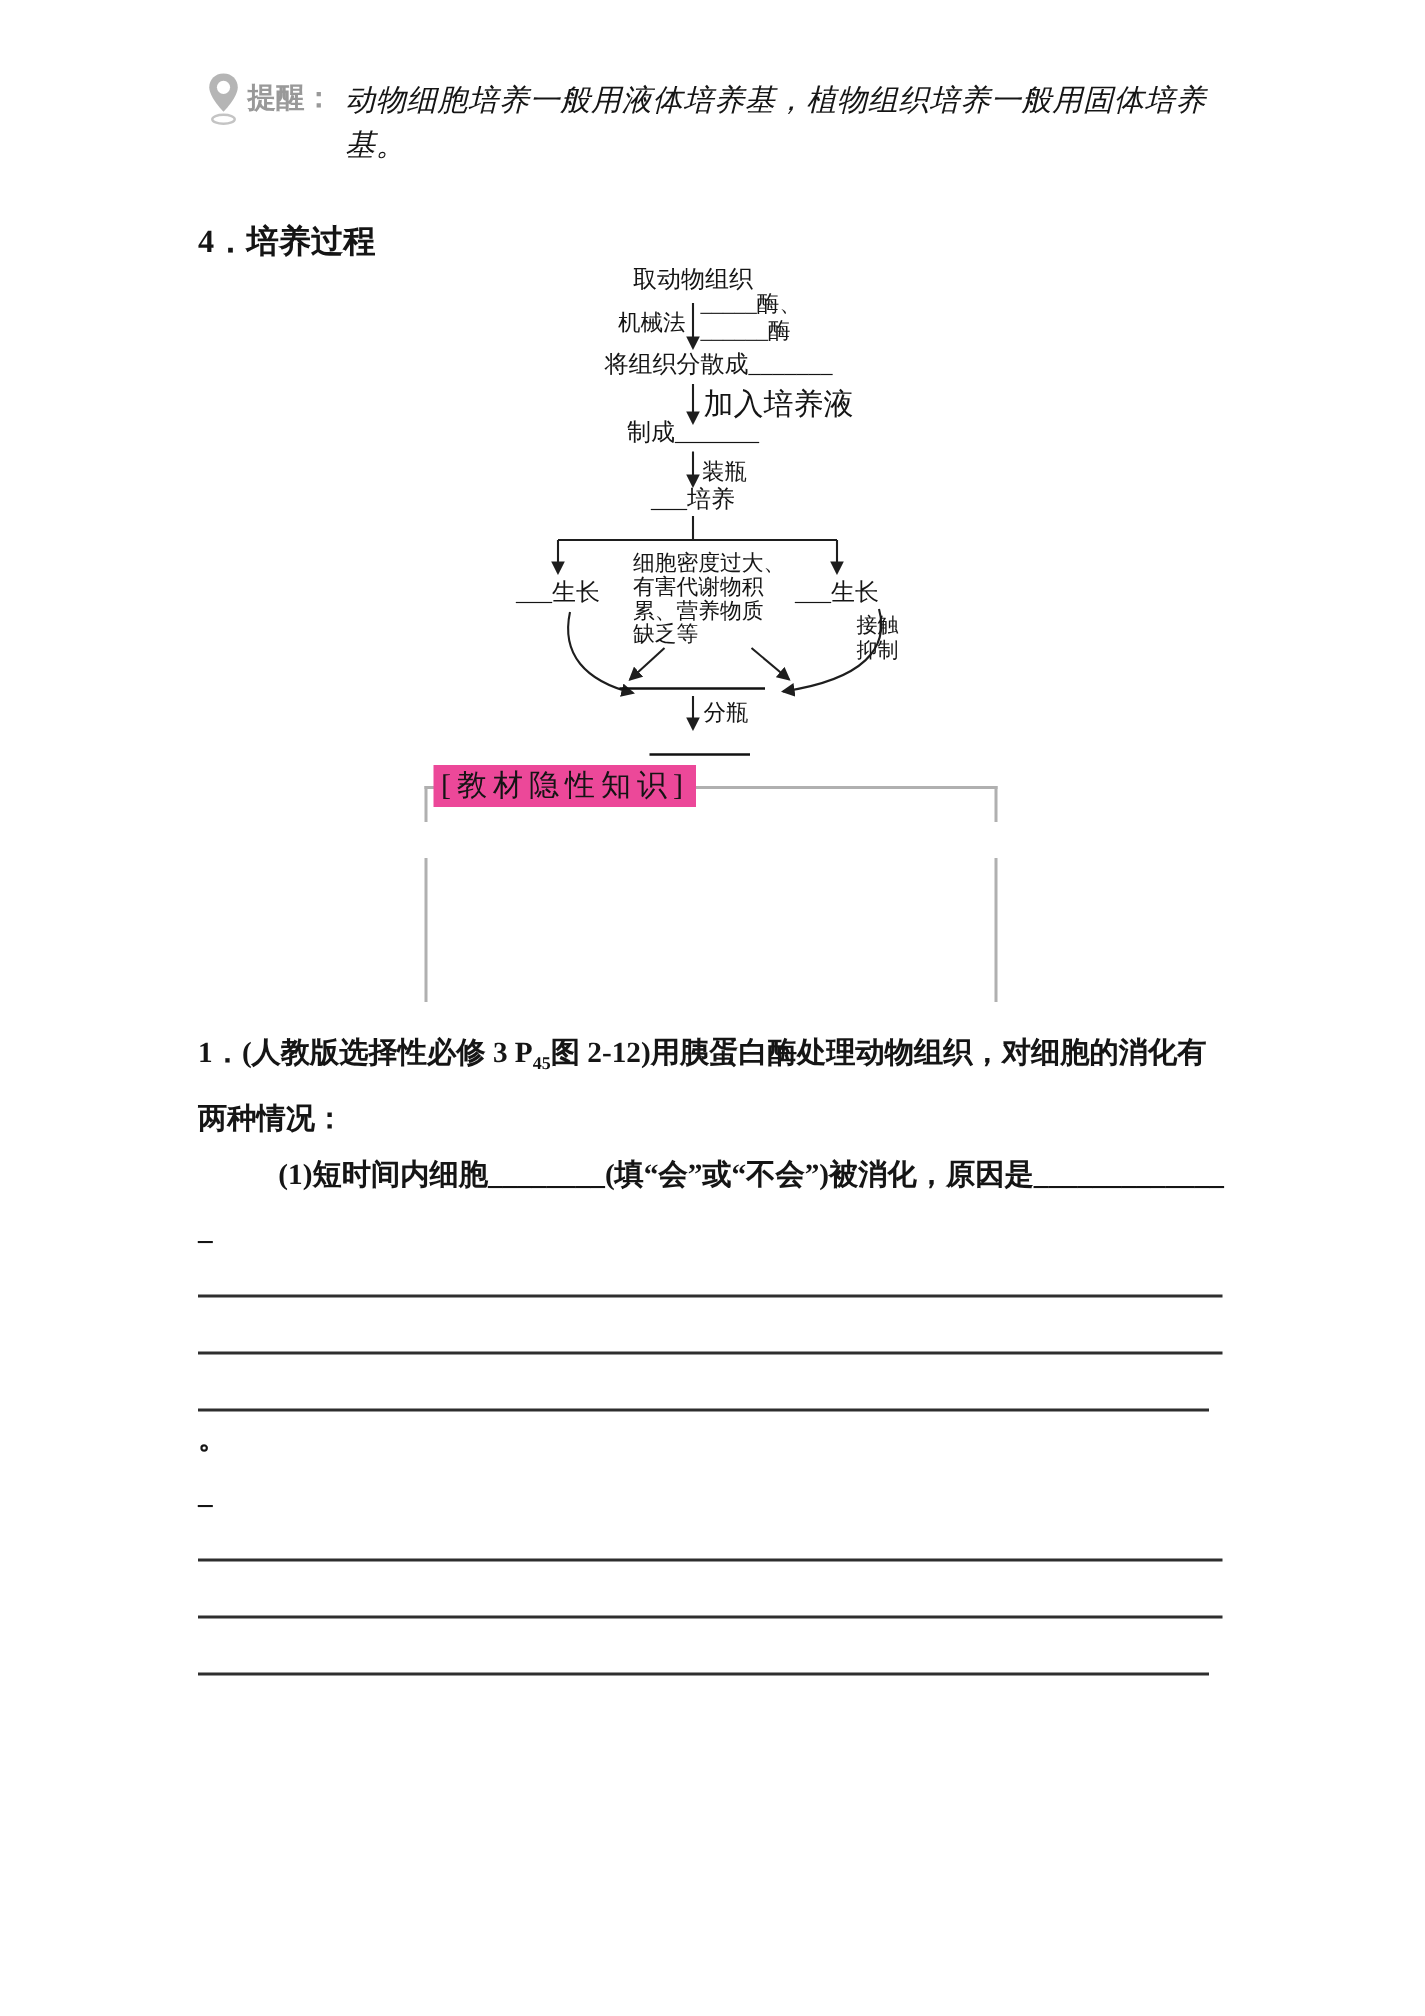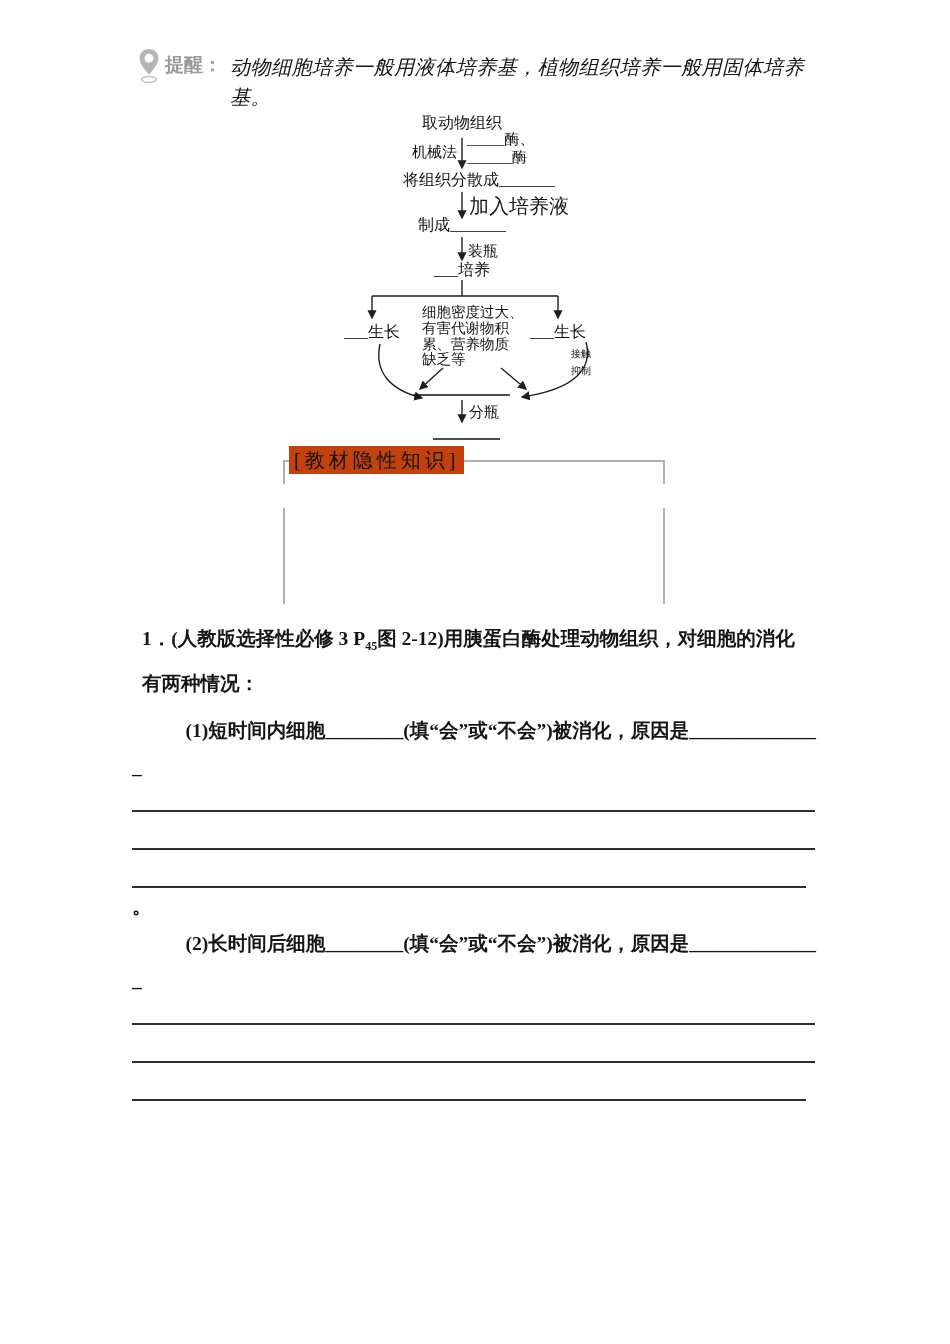--- a/index.html
+++ b/index.html
@@ -27,35 +27,35 @@
   .n-enz1{left:137px;top:16px;font-size:15px;}
   .n-enz2{left:137px;top:34px;font-size:15px;}
   .n-disperse{left:73px;top:57px;}
   .n-addmed{left:139px;top:83px;font-size:20px;}
   .n-make{left:88px;top:102px;}
   .n-bottle{left:138px;top:128px;font-size:15px;}
   .n-culture{left:104px;top:147px;}
   .n-growL{left:14px;top:209px;}
   .n-growR{left:200px;top:209px;}
   .n-center{left:92px;top:191px;width:108px;font-size:14.5px;line-height:15.8px;white-space:pre-line;}
-  .n-contact{left:241px;top:232px;font-size:10px;line-height:16.5px;white-space:pre-line;}
+  .n-contact{left:241px;top:232px;font-size:14px;line-height:16.5px;white-space:pre-line;}
   .n-split{left:139px;top:289px;font-size:15px;}
 
   
   .hidden-box{position:relative;margin-left:151px;margin-top:8px;width:378px;height:142px;
     border-top:2px solid #b0b0b0;border-left:2px solid #b0b0b0;border-right:2px solid #b0b0b0;}
-  .hidden-title{position:absolute;left:4px;top:-16px;background:#c2410c;padding:0 5px;
+  .hidden-title{position:absolute;left:4px;top:-16px;background:#ec4899;padding:0 5px;
     font-size:20px;letter-spacing:4px;line-height:28px;color:#141414;}
   .gap{position:absolute;width:4px;height:24px;top:22px;background:#ffffff;}
   .gap-l{left:-3px;}
   .gap-r{right:-3px;}
 
   
   .questions{margin-top:16px;width:684px;font-weight:bold;font-size:19.5px;}
-  .q-intro{margin:10px;line-height:37px;}
+  .q-intro{margin:0;line-height:37px;}
   .q-line{margin:0;line-height:37px;}
   .nowrap{white-space:nowrap;text-align:right;}
   sub{font-size:12px;}
   .answer-lines{margin-top:-12px;}
   .answer-line{height:36px;border-bottom:2px solid #2e2e2e;width:683px;}
   .answer-line.short{width:674px;}
 </style>
 </head>
 <body>
 
@@ -64,20 +64,21 @@
   <div class="reminder">
     <svg class="pin" viewBox="0 0 22 36">
       <path d="M11 1 C5.2 1 1.5 5.2 1.5 10.2 C1.5 16.2 9 24.5 11 26.5 C13 24.5 20.5 16.2 20.5 10.2 C20.5 5.2 16.8 1 11 1 Z" fill="#b5b5b5"></path>
       <circle cx="11" cy="10.2" r="4.4" fill="#ffffff"></circle>
       <ellipse cx="11" cy="31.5" rx="7.5" ry="3" fill="none" stroke="#c4c4c4" stroke-width="1.6"></ellipse>
     </svg>
     <span class="rem-label">提醒：</span>
     <span class="rem-text">动物细胞培养一般用液体培养基，植物组织培养一般用固体培养基。</span>
   </div>
 
+  <h2 class="heading">4．培养过程</h2>
 
   <div class="flowchart">
     <svg class="fc-lines" width="352" height="338" viewBox="0 0 352 338">
       <defs>
         <marker id="ah" viewBox="0 0 10 10" refX="8.5" refY="5" markerWidth="6.5" markerHeight="6.5" orient="auto">
           <path d="M0,0 L10,5 L0,10 Z" fill="#1e1e1e"></path>
         </marker>
       </defs>
       <g stroke="#1e1e1e" stroke-width="1.4" fill="none">
         <path d="M132 24 V54" marker-end="url(#ah)"></path>
@@ -129,21 +130,20 @@
 
     <p class="q-line nowrap">(1)短时间内细胞________(填“会”或“不会”)被消化，原因是_____________</p>
     <p class="q-line">_</p>
     <div class="answer-lines">
       <div class="answer-line"></div>
       <div class="answer-line"></div>
       <div class="answer-line short"></div>
     </div>
     <p class="q-line">。</p>
 
-    <p class="q-line nowrap">(2)长时间后细胞________(填“会”或“不会”)被消化，原因是_____________</p>
     <p class="q-line">_</p>
     <div class="answer-lines">
       <div class="answer-line"></div>
       <div class="answer-line"></div>
       <div class="answer-line short"></div>
     </div>
   </div>
 
 </div>
 

